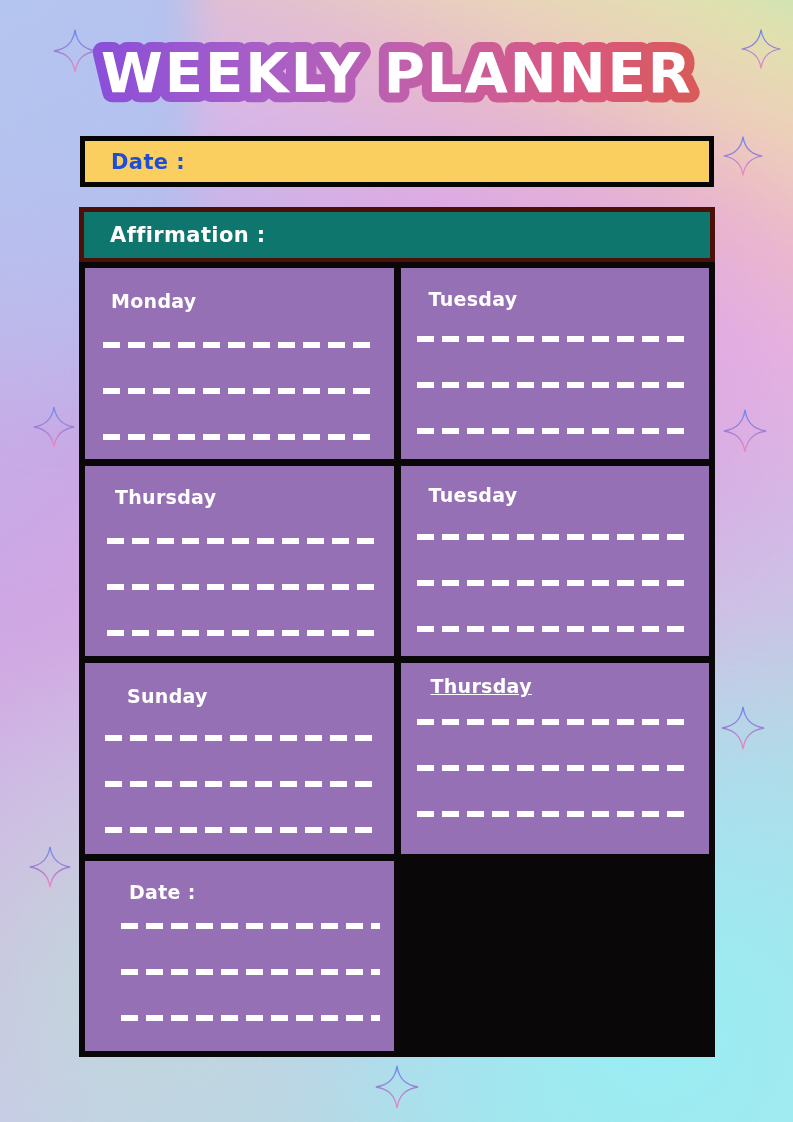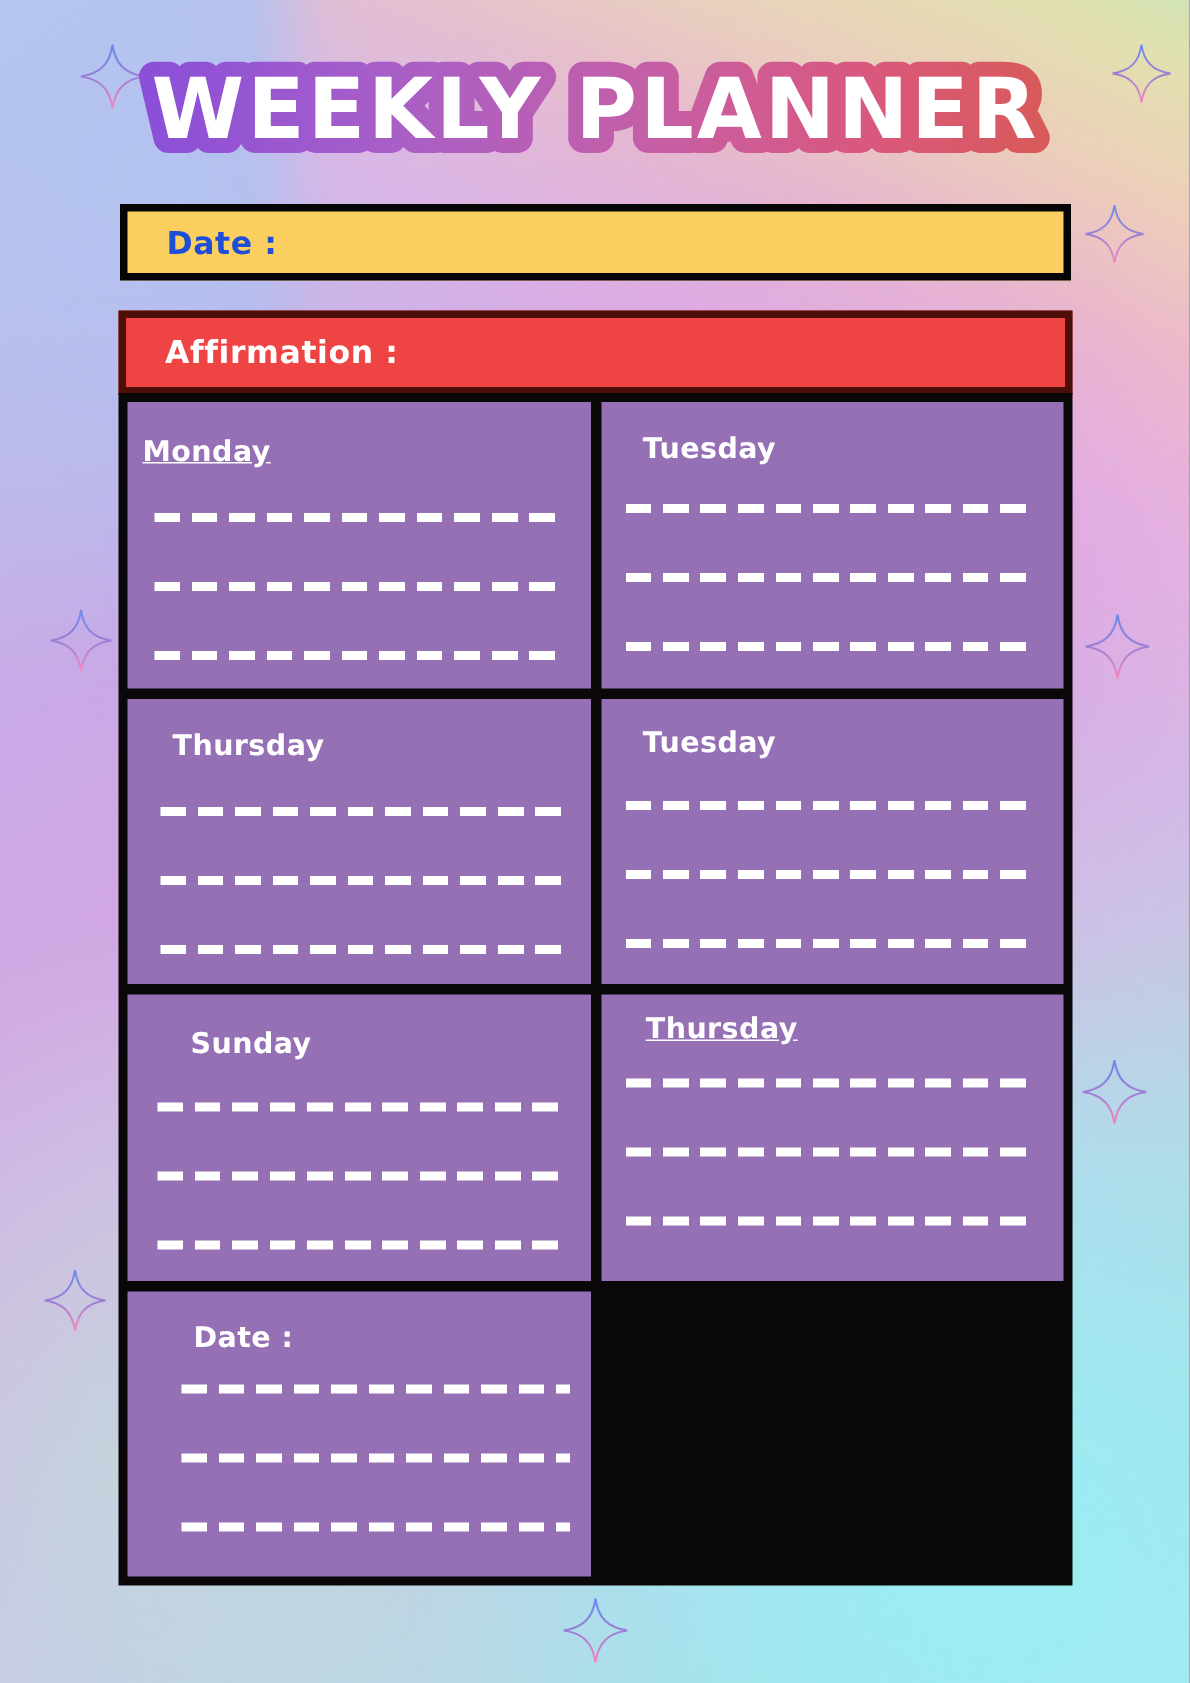--- a/index.html
+++ b/index.html
@@ -143,21 +143,21 @@
   }
 
   
   .affirm-bar {
     position: absolute;
     left: 79px;
     top: 207px;
     width: 636px;
     height: 56px;
     box-sizing: border-box;
-    background: #ef4444;
+    background: #0f766e;
     border: 5px solid #4d1008;
     display: flex;
     align-items: center;
   }
   .affirm-label {
     color: #ffffff;
     font-size: 21px;
     font-weight: 700;
     letter-spacing: 0.4px;
     margin-left: 26px;
@@ -205,21 +205,21 @@
       to right,
       #ffffff 0px,
       #ffffff 17px,
       rgba(255,255,255,0) 17px,
       rgba(255,255,255,0) 25px);
     margin-bottom: 40px;
   }
   .dline:last-child { margin-bottom: 0; }
 
   
-  .c0 .cell-label { left: 10px; top: 22px; text-decoration: underline; }
+  .c0 .cell-label { left: 26px; top: 22px; }
   .c0 .cell-lines { left: 18px; right: 18px; top: 74px; }
 
   .c1 .cell-label { left: 32px; top: 14px; }
   .c1 .cell-lines { left: 18px; right: 18px; top: 66px; }
 
   .c2 .cell-label { left: 28px; top: 20px; }
   .c2 .cell-lines { left: 16px; right: 22px; top: 68px; }
 
   .c3 .cell-label { left: 30px; top: 20px; }
   .c3 .cell-lines { left: 22px; right: 14px; top: 72px; }

